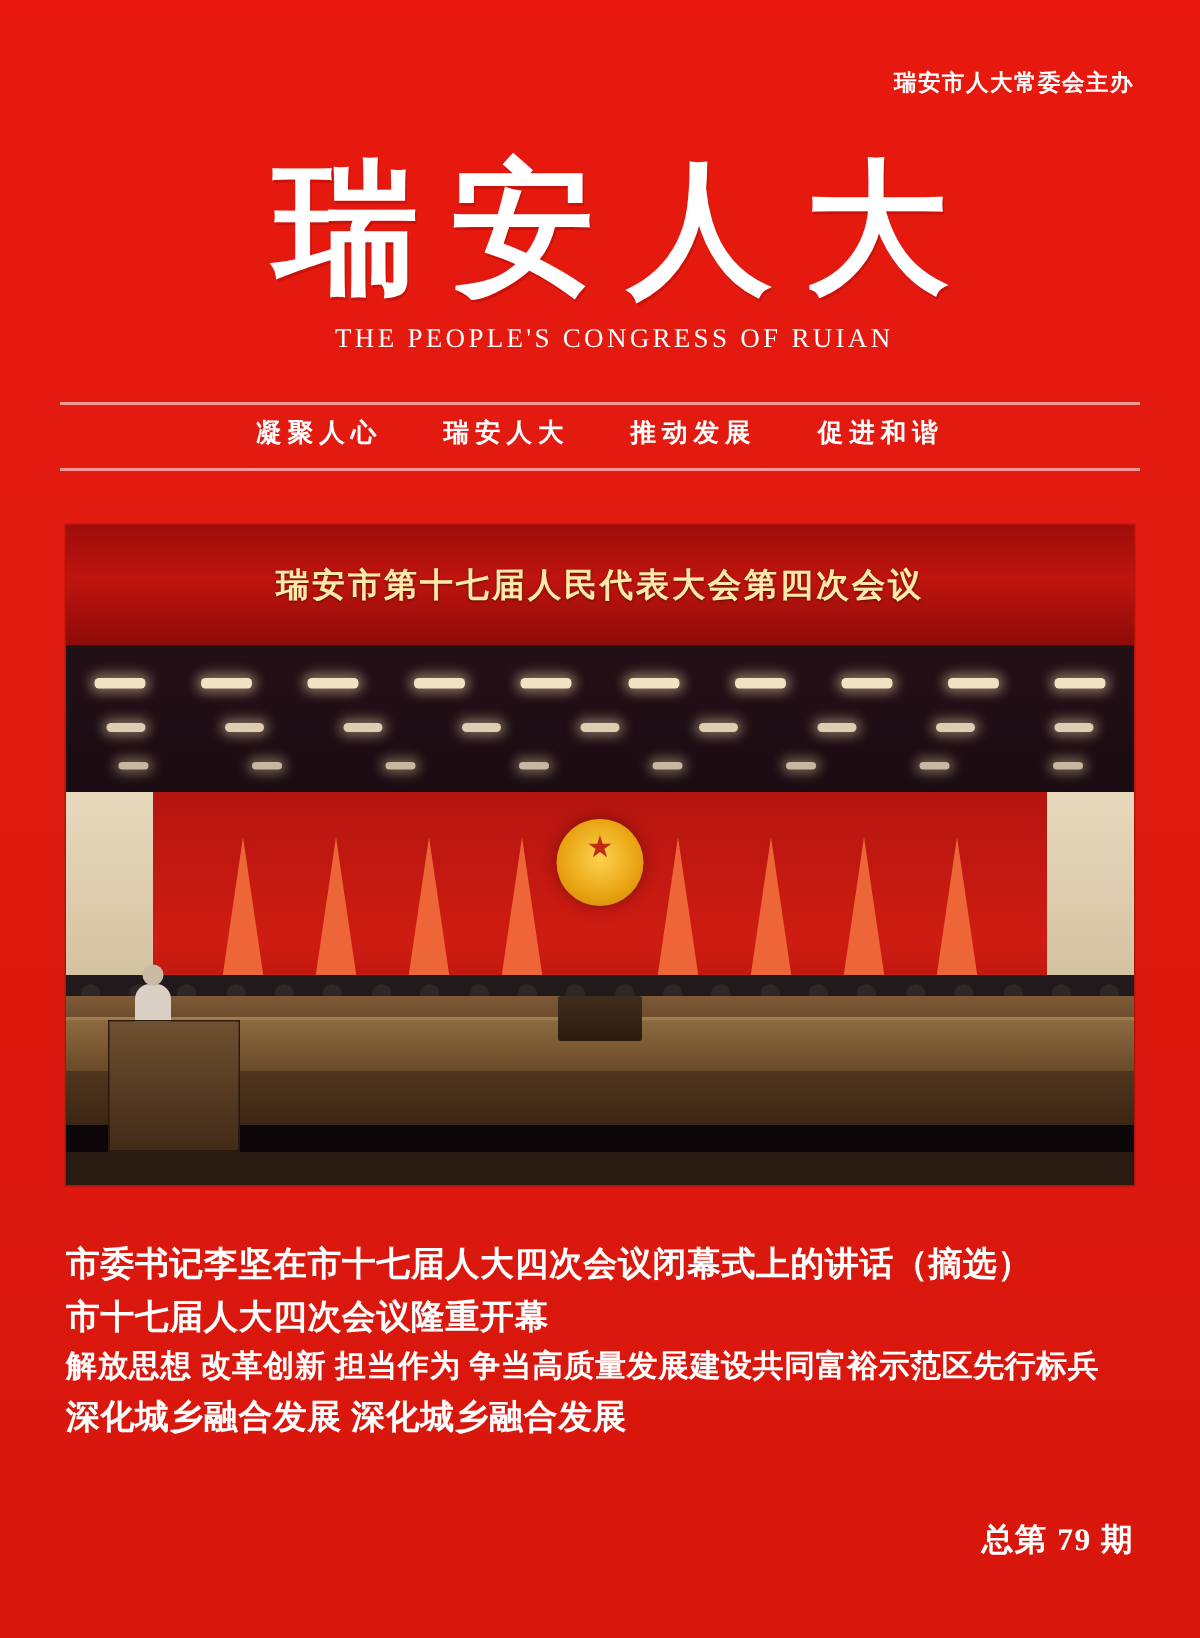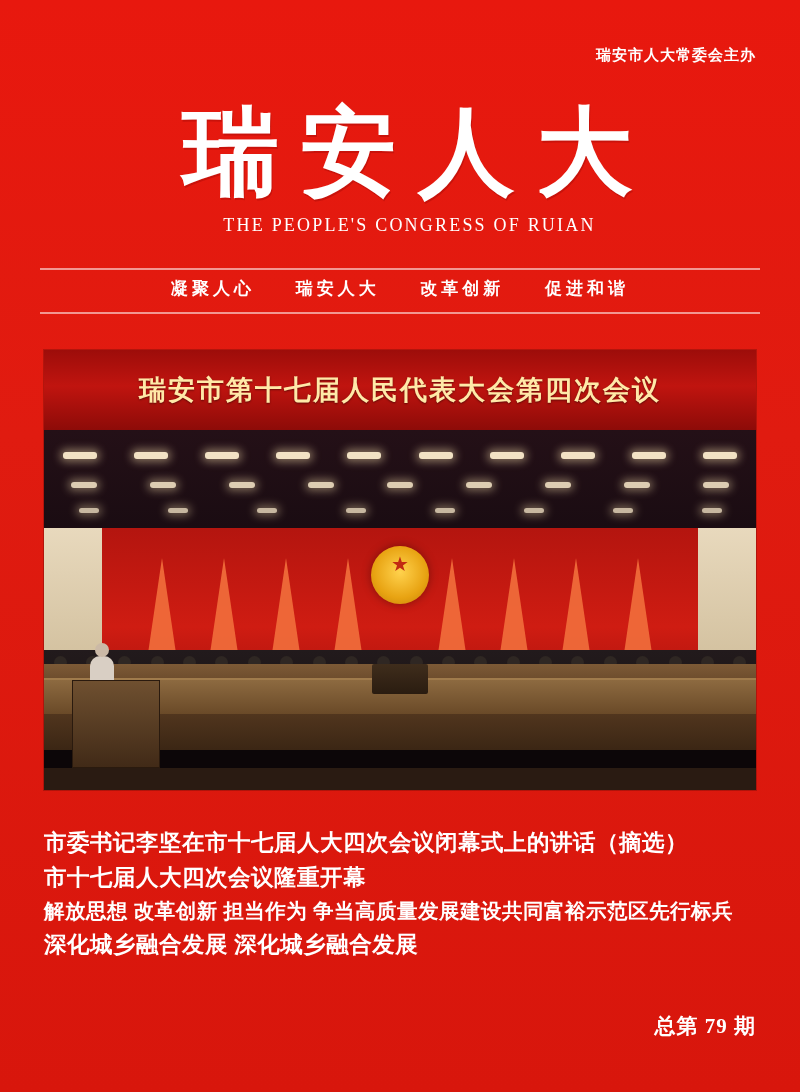--- a/index.html
+++ b/index.html
@@ -64,21 +64,21 @@
   
   .banner{
     position:absolute;left:0;right:0;top:0;height:80px;
     background:linear-gradient(180deg,#9d0d0a 0%,#c0140f 45%,#8d0b08 100%);
     display:flex;align-items:center;justify-content:center;
     z-index:6;
   }
   .banner-text{
     color:#ffe9a8;
     font-family:"Liberation Serif", serif;
-    font-size:27px;font-weight:bold;letter-spacing:2px;
+    font-size:22px;font-weight:bold;letter-spacing:2px;
     text-shadow:0 1px 2px rgba(0,0,0,.45);
     white-space:nowrap;
   }
   
   .ceiling{
     position:absolute;left:0;right:0;top:80px;height:98px;
     background:linear-gradient(180deg,#241017 0%,#1a0c12 100%);
     z-index:2;
   }
   .lightrow{position:absolute;left:0;right:0;display:flex;justify-content:space-around;}
@@ -208,21 +208,21 @@
     <div class="cn">瑞安人大</div>
     <div class="en">THE PEOPLE'S CONGRESS OF RUIAN</div>
   </div>
 
   <div class="rule top"></div>
   <div class="rule bot"></div>
 
   <div class="slogans">
     <span>凝聚人心</span>
     <span>瑞安人大</span>
-    <span>改革创新</span>
+    <span>推动发展</span>
     <span>促进和谐</span>
   </div>
 
   <div class="photo">
 
     <div class="banner">
       <div class="banner-text">瑞安市第十七届人民代表大会第四次会议</div>
     </div>
 
     <div class="ceiling">

